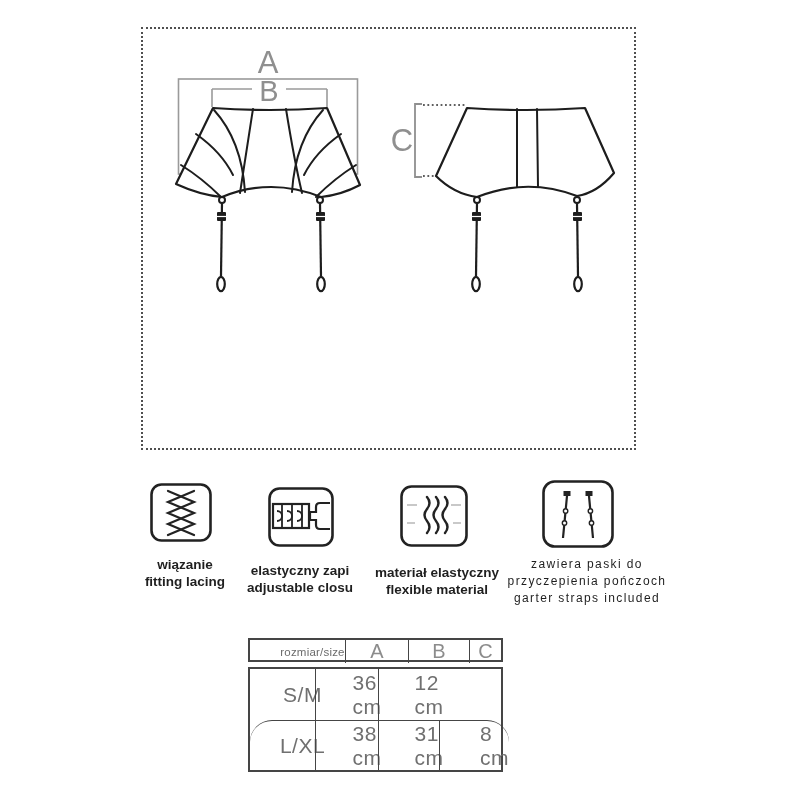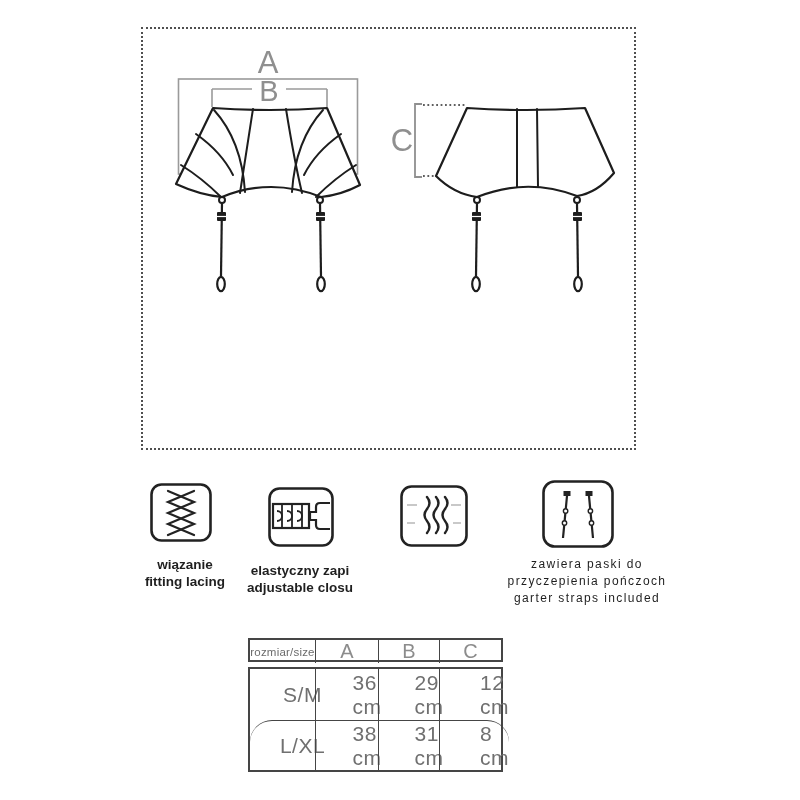--- a/index.html
+++ b/index.html
@@ -6,21 +6,21 @@
   .canvas{position:relative;width:800px;height:800px;background:#fff;overflow:hidden;
           font-family:"Liberation Sans",sans-serif;}
   .abs{position:absolute;}
   .dashed-box{left:141px;top:27px;width:495px;height:423px;border:2px dotted #4f4f4f;box-sizing:border-box;}
   .drawings{left:0;top:0;}
   
   .feature-label{color:#1f1f1f;font-weight:bold;font-size:13.5px;line-height:17px;text-align:center;}
   .feature-label.spread{font-weight:normal;font-size:12px;letter-spacing:1.4px;line-height:17px;}
   
   .tbl{box-sizing:border-box;border:2px solid #454545;display:grid;background:#fff;}
-  .tbl-header{left:248px;top:638px;width:255px;height:24px;grid-template-columns:65px 63px 61px 1fr;}
+  .tbl-header{left:248px;top:638px;width:255px;height:24px;grid-template-columns:65px 63px 61px 1fr;padding-left:30px;}
   .tbl-body{left:248px;top:667px;width:255px;height:105px;grid-template-rows:51px 1fr;}
   .tr{display:grid;grid-template-columns:65px 63px 61px 1fr;}
   .tr + .tr{border-top:1.5px solid #454545;border-radius:22px;}
   .th,.td{display:flex;align-items:center;justify-content:center;color:#707070;}
   .th{font-size:20px;color:#8c8c8c;}
   .th.small{font-size:11.5px;color:#6b6b6b;letter-spacing:.2px;}
   .th.vline,.td.vline{border-left:1.5px solid #454545;}
   .td{font-size:21px;letter-spacing:.5px;padding-left:40px;}
 </style>
 </head>
@@ -140,37 +140,40 @@
   </svg>
 
   <div class="abs feature-label" style="left:127px;top:556px;width:116px;">
     <div>wiązanie</div>
     <div>fitting lacing</div>
   </div>
   <div class="abs feature-label" style="left:232px;top:562px;width:136px;">
     <div>elastyczny zapi</div>
     <div>adjustable closu</div>
   </div>
+  <div class="abs feature-label" style="left:360px;top:564px;width:154px;">
+    <div>materiał elastyczny</div>
+    <div>flexible material</div>
+  </div>
   <div class="abs feature-label spread" style="left:492px;top:556px;width:190px;">
     <div>zawiera paski do</div>
     <div>przyczepienia pończoch</div>
     <div>garter straps included</div>
   </div>
 
   <div class="abs tbl tbl-header">
     <div class="th small">rozmiar/size</div>
     <div class="th vline">A</div>
     <div class="th vline">B</div>
     <div class="th vline">C</div>
   </div>
   <div class="abs tbl tbl-body">
     <div class="tr">
       <div class="td">S/M</div>
       <div class="td vline">36 cm</div>
-      <div class="td vline">29 cm</div>
       <div class="td vline">12 cm</div>
     </div>
     <div class="tr">
       <div class="td">L/XL</div>
       <div class="td vline">38 cm</div>
       <div class="td vline">31 cm</div>
       <div class="td vline">8 cm</div>
     </div>
   </div>
 

